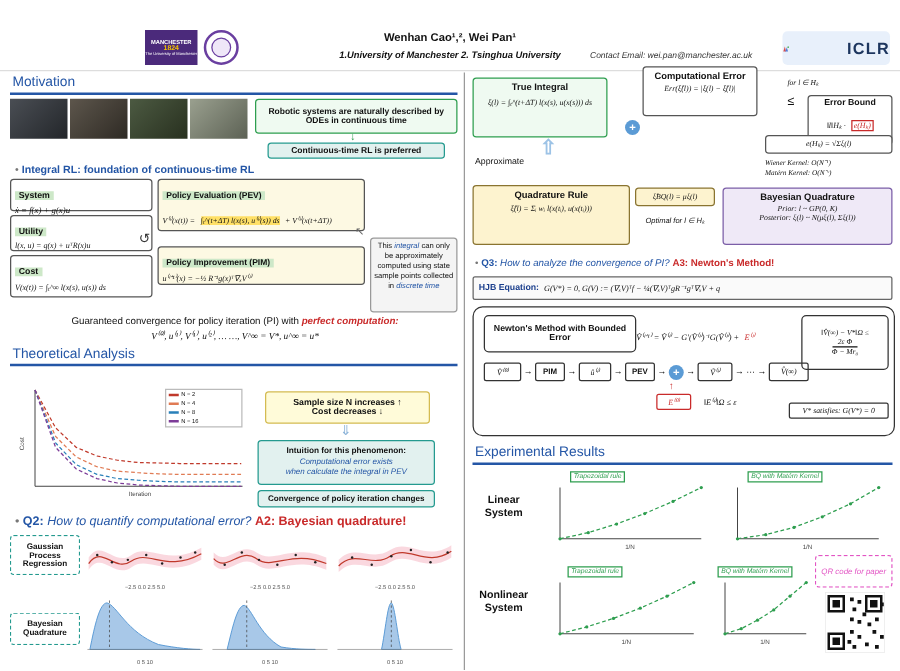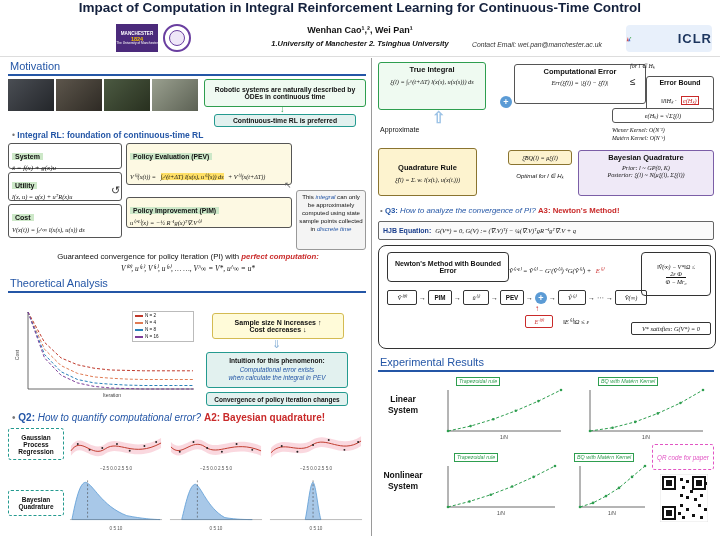--- a/index.html
+++ b/index.html
@@ -33,21 +33,20 @@
   .lg-sw{display:inline-block;width:8px;height:2px;}
   .tick{font-size:4.6px;color:#555;text-align:center;}
   .plot-title{border:1px solid #2e9e4f;color:#2e9e4f;background:#fff;font-size:5.4px;
     font-style:italic;padding:0 2px;line-height:7px;}
 </style>
 </head>
 <body>
 
 <div class="poster">
 
-  <div class="abs ctr" style="left:0;top:4;width:720px;font-size:13.5px;font-weight:bold;color:#14213d;">Impact of Computation in Integral Reinforcement Learning for Continuous-Time Control</div>
 
   <div class="abs" style="left:116px;top:24px;width:42px;height:28px;background:#4b2a7b;color:#fff;
        display:flex;flex-direction:column;justify-content:center;text-align:center;line-height:1.1;">
     <span style="font-size:4.6px;font-weight:bold;">MANCHESTER</span>
     <span style="font-size:5.5px;color:#f2c200;font-weight:bold;">1824</span>
     <span style="font-size:3.2px;">The University of Manchester</span>
   </div>
 
   <div class="abs" style="left:163px;top:24px;width:28px;height:28px;border:2px solid #6a3fa0;border-radius:50%;box-sizing:border-box;display:flex;align-items:center;justify-content:center;">
     <div style="width:14px;height:14px;border:1.5px solid #6a3fa0;border-radius:50%;background:#efe7f8;"></div>
@@ -258,40 +257,40 @@
     <div class="tick">0            5            10</div>
   </div>
 
   <div class="abs greenbox ctr" style="left:378px;top:62px;width:108px;height:48px;padding:2px;">
     <div style="font-size:7.5px;font-weight:bold;">True Integral</div>
     <div class="eq" style="font-size:6.3px;margin-top:3px;">ξ(l) = ∫ₜ^(t+ΔT) l(x(s), u(x(s))) ds</div>
   </div>
 
   <div class="abs plus-circle" style="left:500px;top:96px;">+</div>
 
-  <div class="abs box ctr" style="left:514px;top:64px;width:132px;height:40px;padding:2px;">
+  <div class="abs box ctr" style="left:514px;top:53px;width:92px;height:40px;padding:2px;">
     <div style="font-size:7.5px;font-weight:bold;">Computational Error</div>
     <div class="eq" style="font-size:6.3px;margin-top:3px;">Err(ξ̂(l)) = |ξ(l) − ξ̂(l)|</div>
   </div>
 
   <div class="abs eq" style="left:630px;top:62px;width:60px;font-size:6px;">for l ∈ Hₖ</div>
   <div class="abs" style="left:630px;top:76px;font-size:10px;">≤</div>
 
   <div class="abs box ctr" style="left:646px;top:76px;width:68px;height:40px;padding:2px;">
     <div style="font-size:7px;font-weight:bold;">Error Bound</div>
     <div style="margin-top:3px;">
       <span class="eq" style="font-size:6.3px;">‖l‖Hₖ ·</span>
       <span class="eq" style="font-size:6.3px;border:1px solid #c92a2a;color:#c92a2a;padding:0 1px;">e(Hₖ)</span>
     </div>
   </div>
 
   <div class="abs" style="left:380px;top:126px;font-size:7px;">Approximate</div>
   <div class="abs" style="left:432px;top:108px;color:#9dc3e6;font-size:16px;font-weight:bold;">⇧</div>
 
-  <div class="abs quadbox ctr" style="left:378px;top:148px;width:99px;height:48px;padding:14px;">
+  <div class="abs quadbox ctr" style="left:378px;top:148px;width:126px;height:48px;padding:2px;">
     <div style="font-size:7.5px;font-weight:bold;">Quadrature Rule</div>
     <div class="eq" style="font-size:6.3px;margin-top:4px;">ξ̂(l) = Σᵢ wᵢ l(x(tᵢ), u(x(tᵢ)))</div>
   </div>
 
   <div class="abs quadbox ctr eq" style="left:508px;top:150px;width:64px;height:15px;font-size:6.2px;line-height:13px;">ξ̂BQ(l) = μξ(l)</div>
   <div class="abs ctr" style="left:504px;top:172px;width:72px;font-size:6px;font-style:italic;">Optimal for l ∈ Hₖ</div>
 
   <div class="abs box ctr eq" style="left:612px;top:108px;width:102px;height:15px;font-size:6.2px;line-height:13px;">e(Hₖ) = √Σξ(l)</div>
   <div class="abs eq" style="left:612px;top:126px;width:106px;font-size:5.8px;">Wiener Kernel: O(N⁻¹)</div>
   <div class="abs eq" style="left:612px;top:134px;width:106px;font-size:5.8px;">Matérn Kernel: O(N⁻ᵛ)</div>

